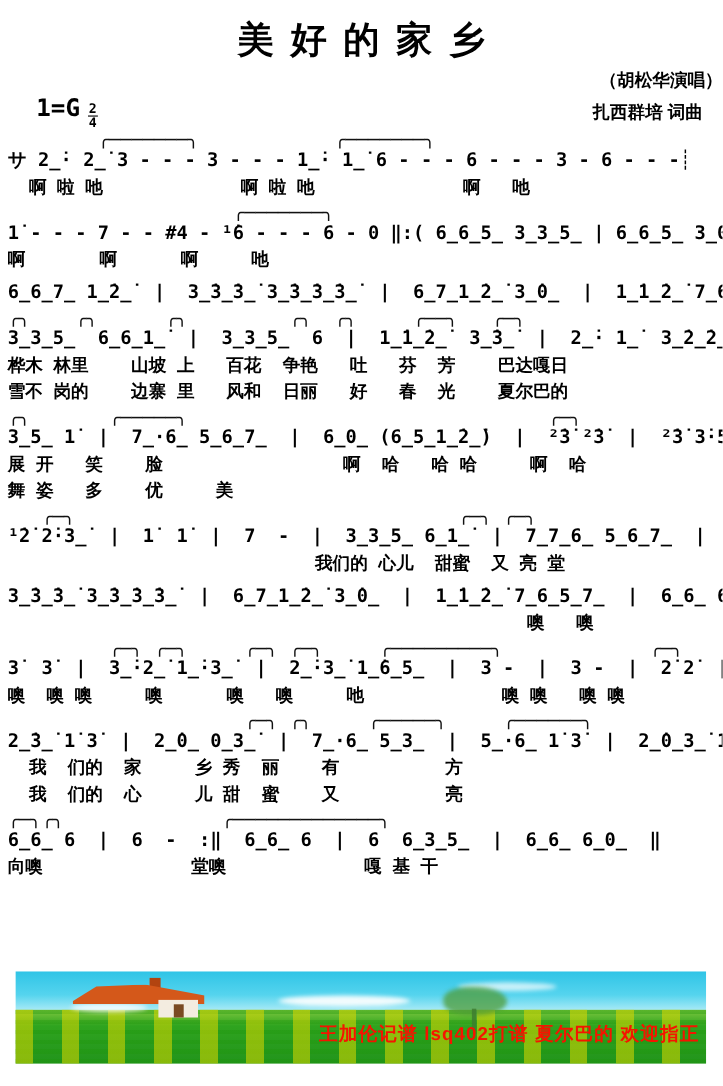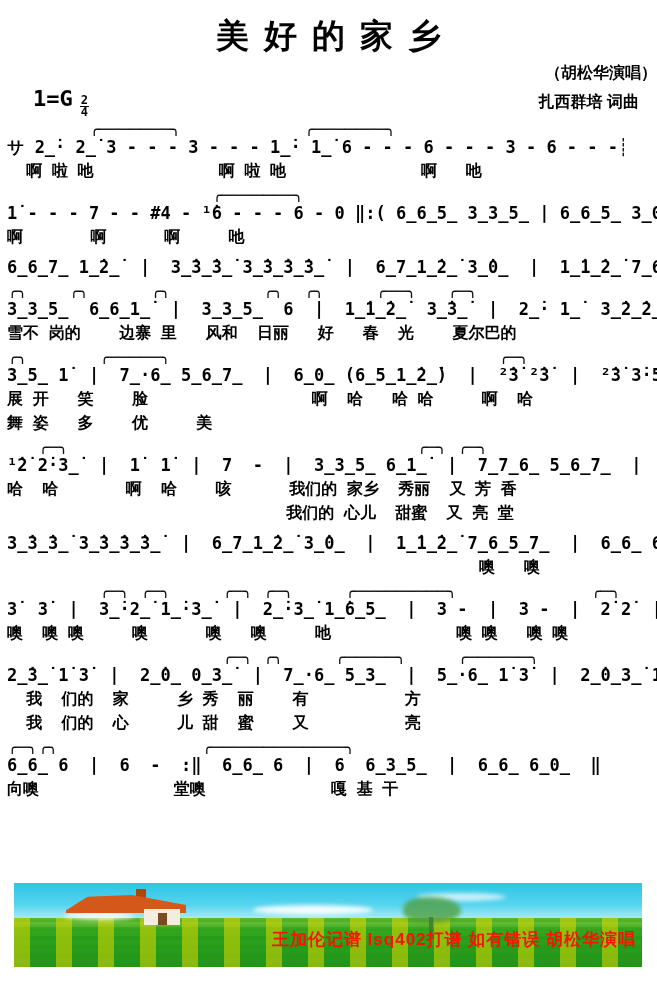--- a/index.html
+++ b/index.html
@@ -78,32 +78,32 @@
         <div class="arcs">                    ╭───────╮</div>
         <div class="notes">1̇ - - - 7 - - #4 - ¹̇6 - - - 6 - 0 ‖:( 6̲6̲5̲ 3̲3̲5̲ | 6̲6̲5̲ 3̲0̲ |</div>
         <div class="lyr">啊       啊      啊     吔</div>
       </div>
       <div class="line">
         <div class="notes">6̲6̲7̲ 1̲̇2̲̇  |  3̲̇3̲̇3̲̇ 3̲̇3̲̇3̲̇3̲̇  |  6̲7̲1̲̇2̲̇ 3̲̇0̲  |  1̲̇1̲̇2̲̇ 7̲6̲5̲7̲  |  6 6̲6̲ )  |</div>
       </div>
       <div class="line">
         <div class="arcs">╭╮    ╭╮      ╭╮         ╭╮  ╭╮     ╭──╮   ╭─╮</div>
         <div class="notes">3̲3̲5̲  6̲6̲1̲̇  |  3̲3̲5̲  6  |  1̲̇1̲̇2̲̇  3̲̇3̲̇  |  2̲̇· 1̲̇  3̲̇2̲̇2̲̇1̲̇  |  6̲6̲  5̲3̲  |</div>
+        <div class="lyr">桦木 林里    山坡 上   百花  争艳   吐   芬  芳    巴达嘎日</div>
         <div class="lyr">雪不 岗的    边寨 里   风和  日丽   好   春  光    夏尔巴的</div>
       </div>
       <div class="line">
         <div class="arcs">╭╮       ╭─────╮                                ╭─╮</div>
         <div class="notes">3̲5̲ 1̇  |  7̲·6̲ 5̲6̲7̲  |  6̲0̲ (6̲5̲1̲̇2̲̇)  |  ²̇3̇ ²̇3̇  |  ²̇3̇ 3̇·5̲̇  |  ¹̇2̇ ¹̇2̇ |</div>
         <div class="lyr">展 开   笑    脸                 啊  哈   哈 哈     啊  哈</div>
         <div class="lyr">舞 姿   多    优     美</div>
       </div>
       <div class="line">
         <div class="arcs">   ╭─╮                                  ╭─╮ ╭─╮</div>
         <div class="notes">¹̇2̇ 2̇·3̲̇  |  1̇  1̇  |  7  -  |  3̲3̲5̲ 6̲1̲̇  |  7̲7̲6̲ 5̲6̲7̲  |  6 (1̲̇2̲̇3̲̇5̲̇  |</div>
-        <div class="lyr">哈  哈       啊  哈    咳      我们的 家乡  秀丽  又 芳 香</div>
         <div class="lyr">                             我们的 心儿  甜蜜  又 亮 堂</div>
       </div>
       <div class="line">
         <div class="notes">3̲̇3̲̇3̲̇ 3̲̇3̲̇3̲̇3̲̇  |  6̲7̲1̲̇2̲̇ 3̲̇0̲  |  1̲̇1̲̇2̲̇ 7̲6̲5̲7̲  |  6̲6̲ 6̲0̲ )  |  3̇   3̇  |</div>
         <div class="lyr">                                                 噢   噢</div>
       </div>
       <div class="line">
         <div class="arcs">         ╭─╮ ╭─╮     ╭─╮ ╭─╮     ╭─────────╮             ╭─╮</div>
         <div class="notes">3̇  3̇  |  3̲̇·2̲̇ 1̲̇·3̲̇  |  2̲̇·3̲̇ 1̲̇6̲5̲  |  3 -  |  3 -  |  2̇ 2̇  |  2̇ 2̇  |</div>
         <div class="lyr">噢  噢 噢     噢      噢   噢     吔             噢 噢   噢 噢</div>
@@ -130,16 +130,16 @@
     <div class="house">
       <div class="chimney"></div>
       <div class="roof"></div>
       <div class="wall"></div>
       <div class="door"></div>
     </div>
     <div class="tree">
       <div class="canopy"></div>
       <div class="trunk"></div>
     </div>
-    <div class="caption">王加伦记谱 lsq402打谱 如有错误 胡松华演唱</div>
+    <div class="caption">王加伦记谱 lsq402打谱 夏尔巴的 欢迎指正</div>
   </div>
 
 </div>
 
 </body></html>

